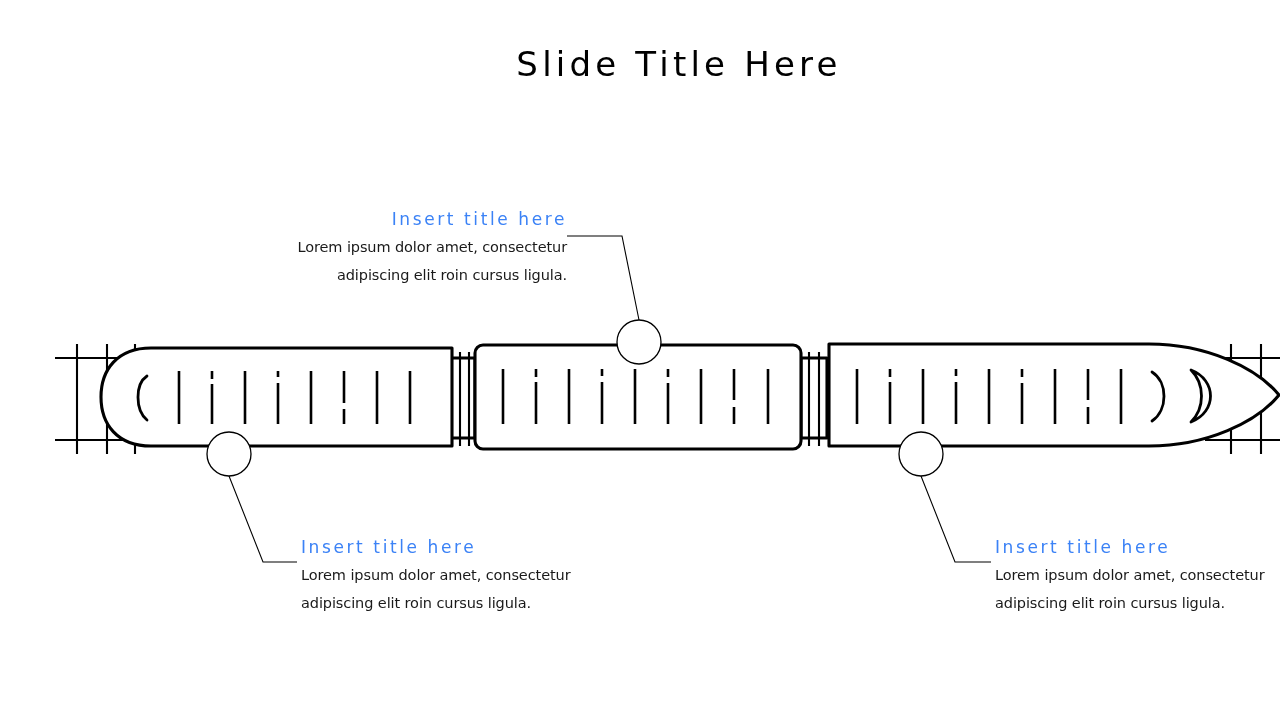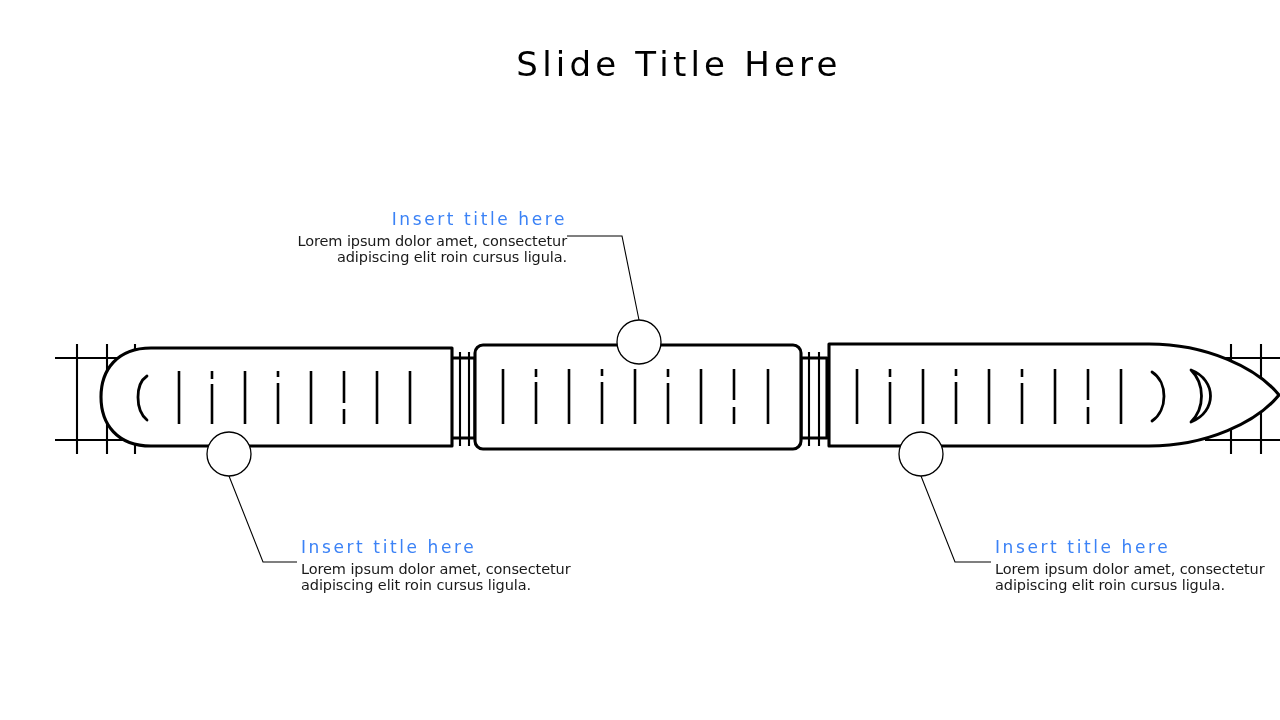--- a/index.html
+++ b/index.html
@@ -48,21 +48,21 @@
     letter-spacing: 2.6px;
     color: #3b82f6;
     line-height: 22px;
     white-space: nowrap;
   }
   .callout-body {
     font-family: "DejaVu Sans", sans-serif;
     font-size: 14.5px;
     letter-spacing: -0.1px;
     color: #1a1a1a;
-    line-height: 16px;
+    line-height: 28px;
     margin-top: 3px;
   }
   #callout-top {
     left: 236px;
     top: 208px;
     width: 292px;
     text-align: right;
   }
   #callout-bottom-left {
     left: 262px;

